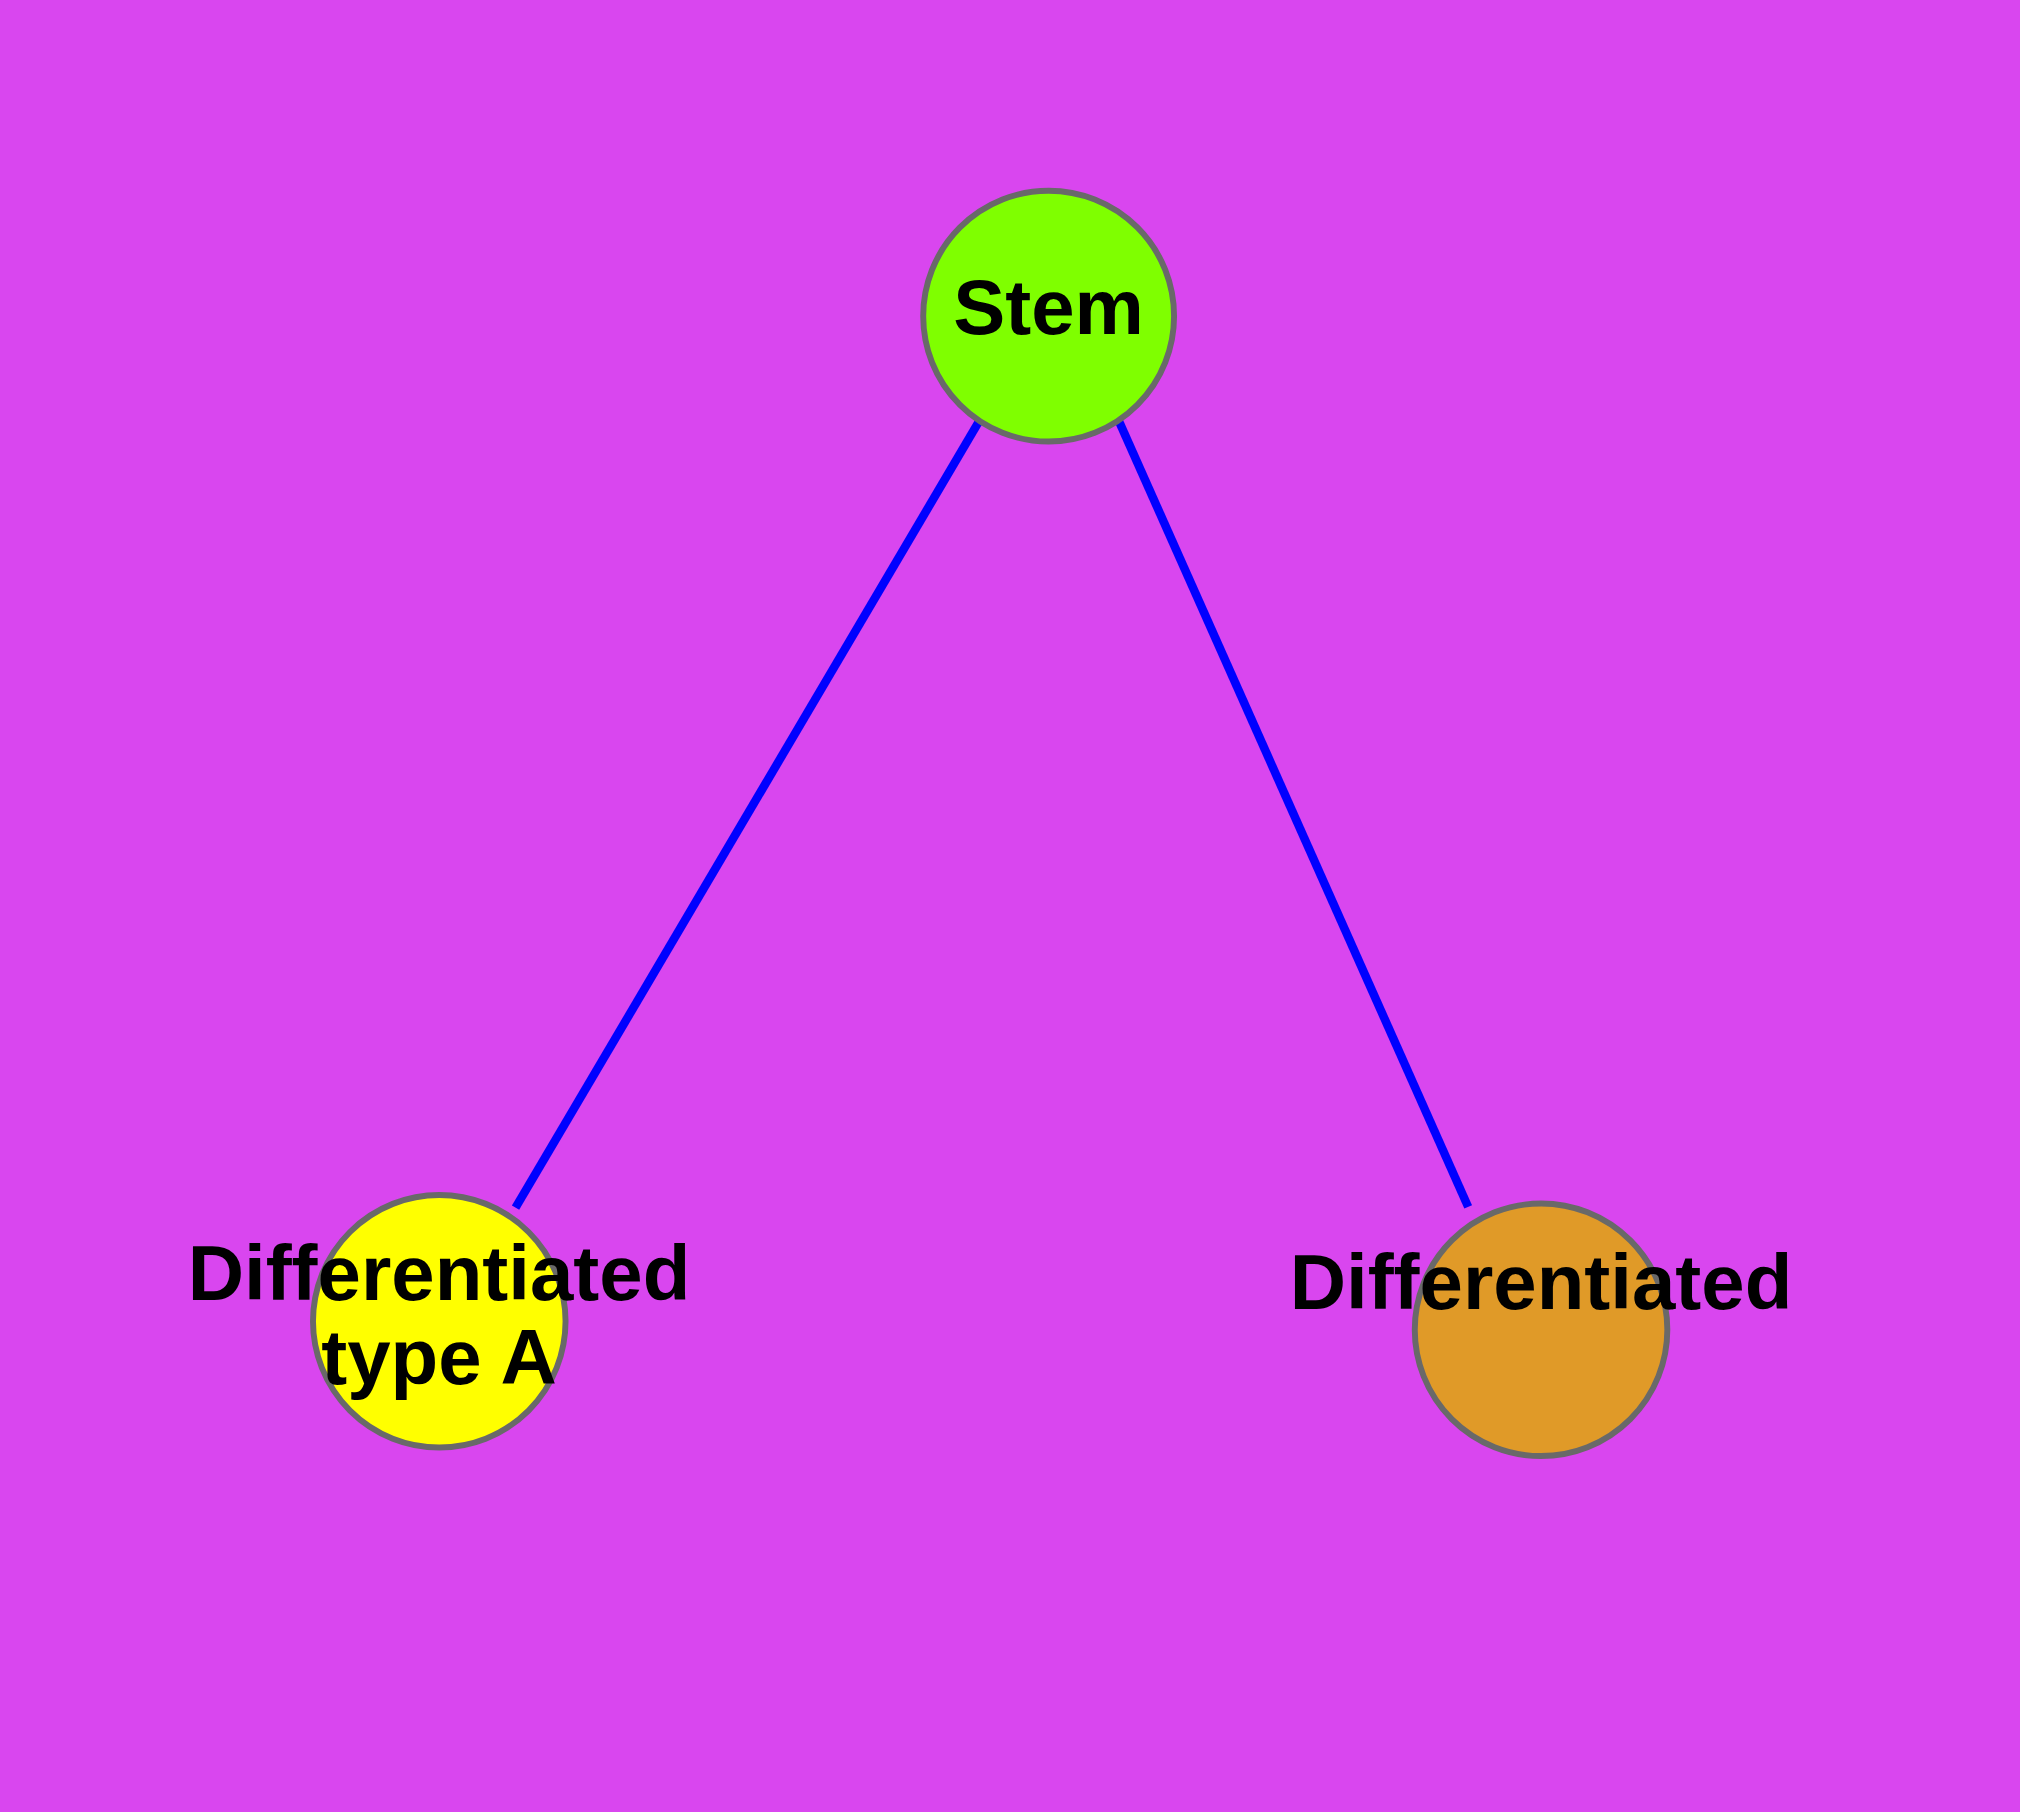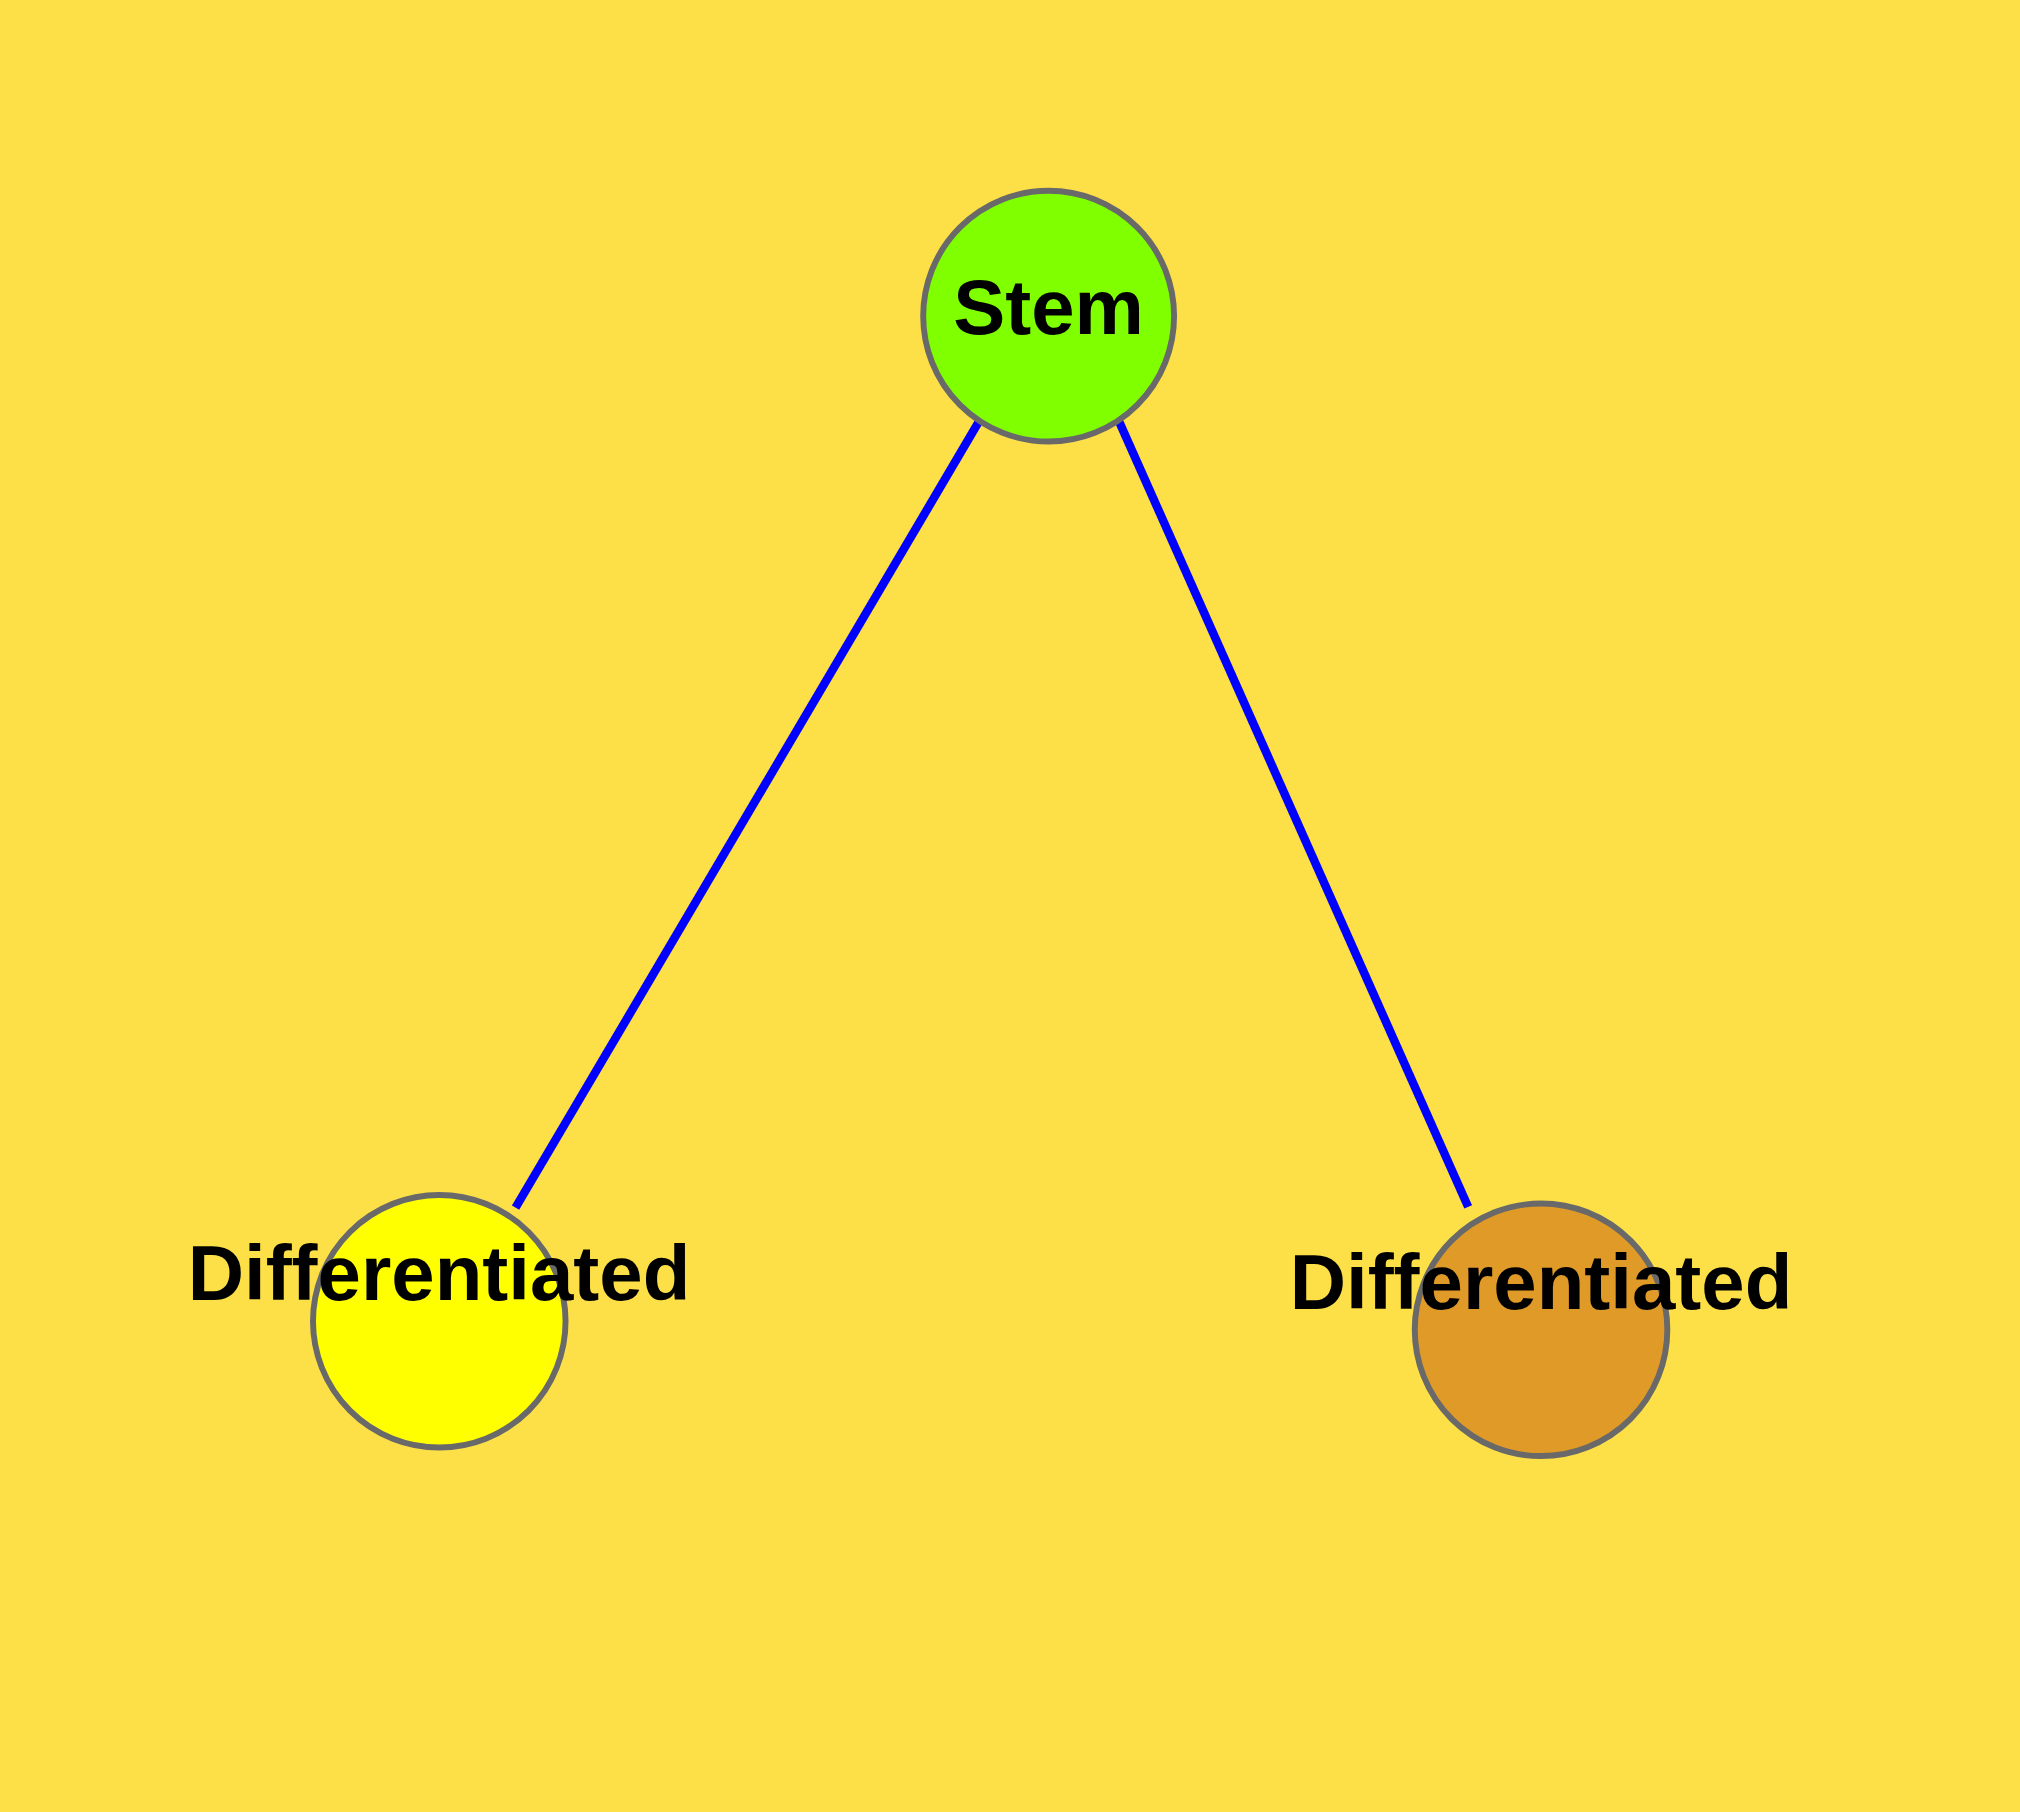--- a/index.html
+++ b/index.html
@@ -32,40 +32,41 @@
     font-weight: bold;
     color: #000000;
     white-space: nowrap;
     line-height: 1.08;
     pointer-events: none;
   }
 </style>
 </head>
 <body>
 
-<div id="graph-canvas" style="background: #fde047;">
+<div id="graph-canvas" style="background: #d946ef;">
 
   <svg id="graph-svg" viewBox="0 0 2384 2138">
     <g>
       <line class="graph-edge" x1="1155" y1="497" x2="608" y2="1425" stroke="#0000ff" stroke-width="10" stroke-linecap="butt"></line>
       <line class="graph-edge" x1="1320" y1="497" x2="1732" y2="1424" stroke="#0000ff" stroke-width="10" stroke-linecap="butt"></line>
     </g>
     <g>
       <circle cx="1237" cy="373" r="148" fill="#7fff00" stroke="#696969" stroke-width="7"></circle>
       <circle cx="518" cy="1559" r="149" fill="#ffff00" stroke="#696969" stroke-width="7"></circle>
       <circle cx="1818" cy="1569" r="149" fill="#e09a28" stroke="#696969" stroke-width="7"></circle>
     </g>
   </svg>
 
   <div class="node-label" style="left:794px; top:265px; width:509px; font-size:78px;">
     <div>Stem</div>
   </div>
 
   <div class="node-label" style="left:168px; top:1231px; width:542px; font-size:78px;">
     <div>Differentiated</div>
+    <div>type A</div>
   </div>
 
   <div class="node-label" style="left:1270px; top:1240px; width:542px; font-size:78px;">
     <div>Differentiated</div>
   </div>
 
 </div>
 
 
 </body></html>

